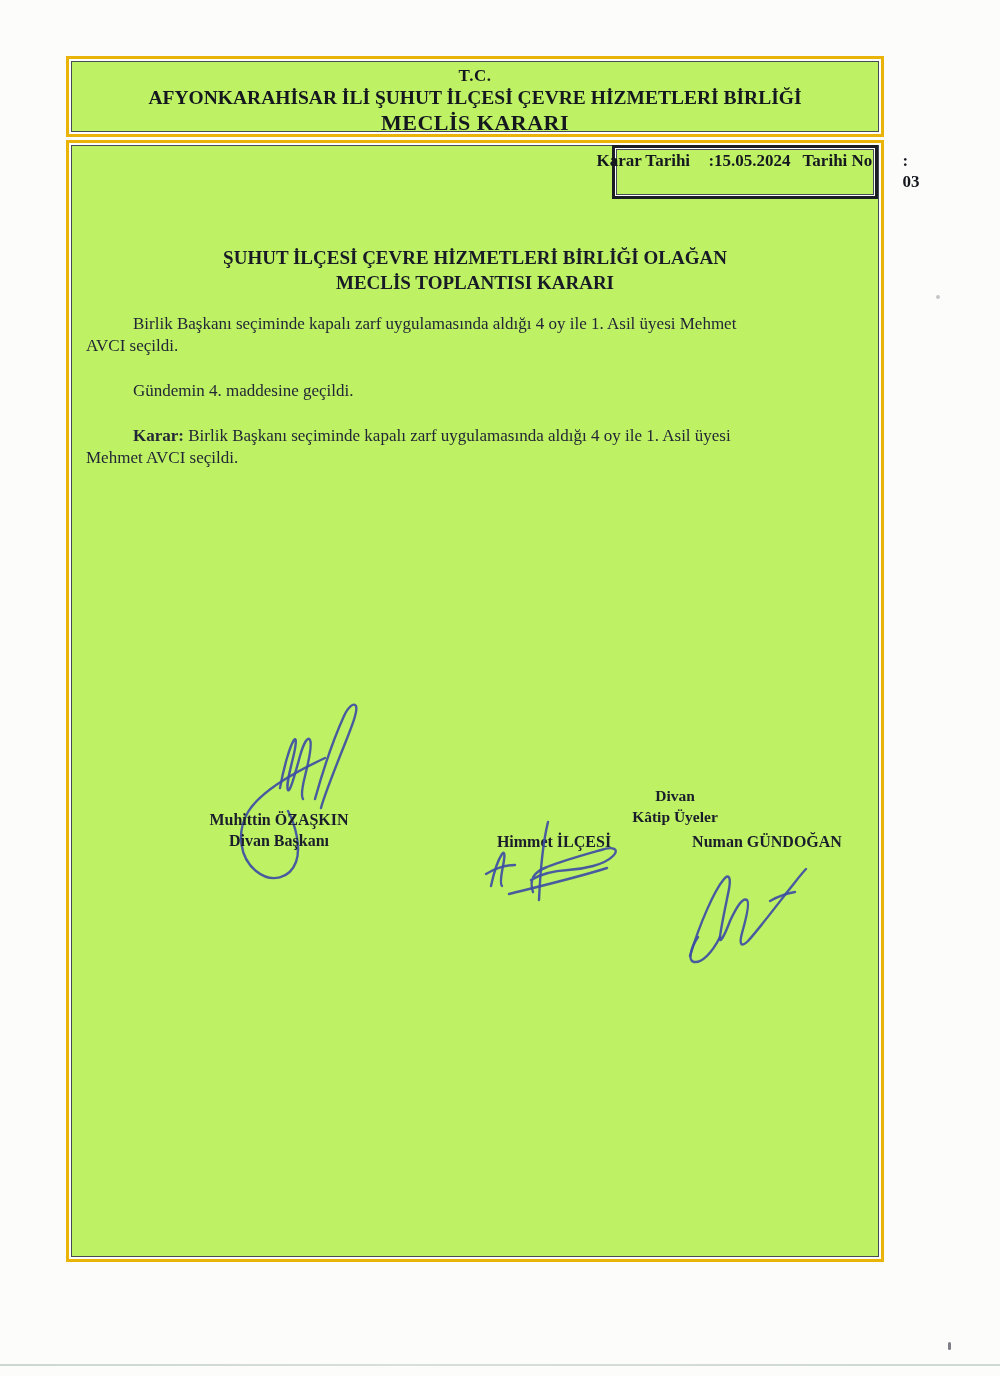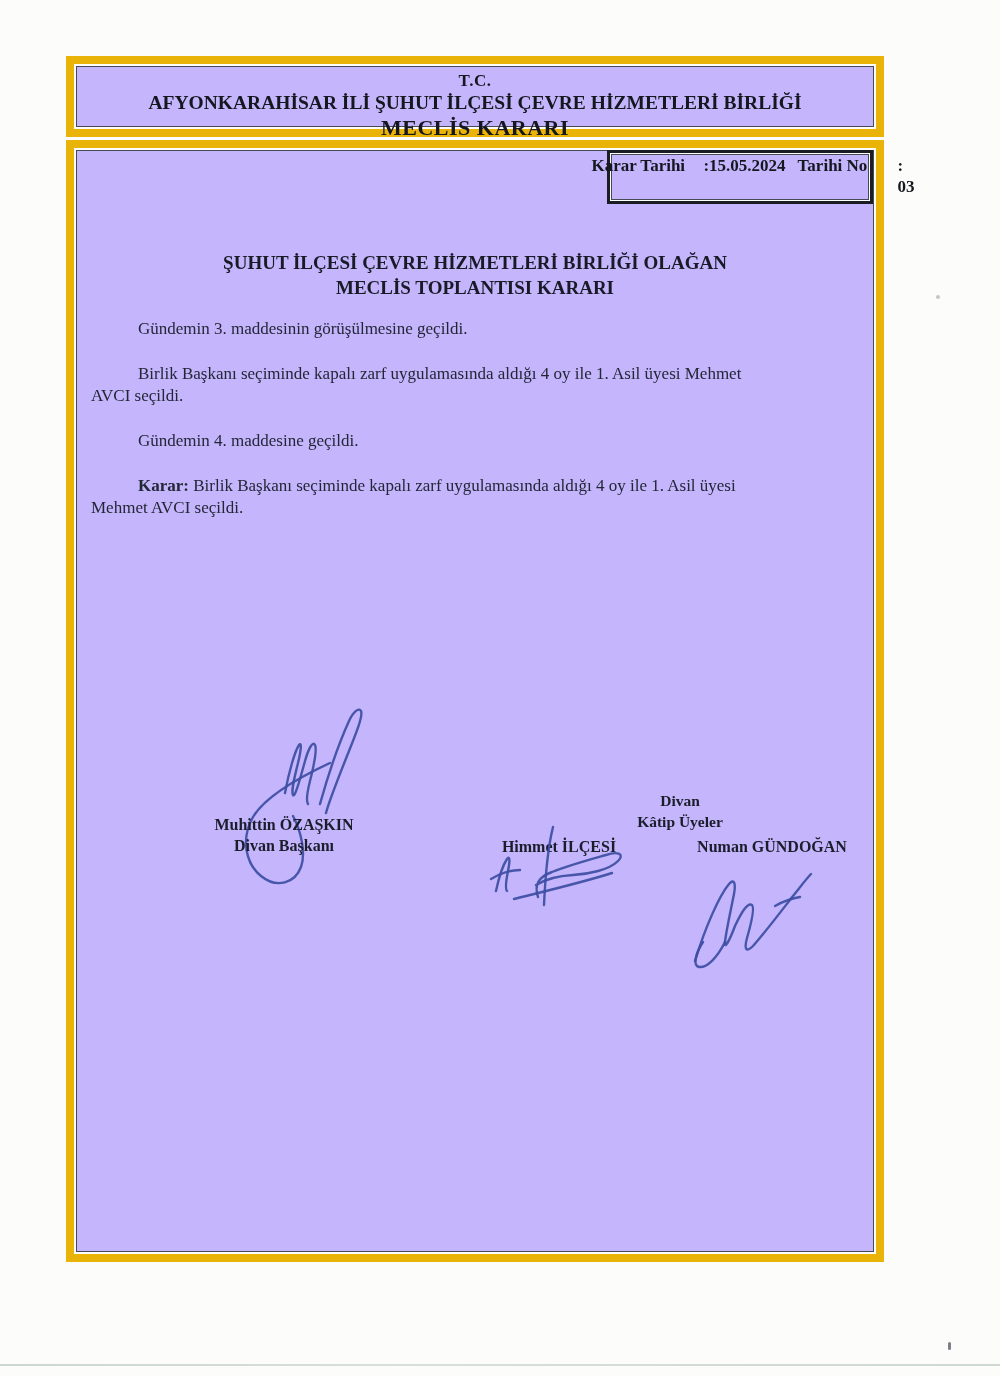--- a/index.html
+++ b/index.html
@@ -6,23 +6,23 @@
   html,body { width:1000px; height:1376px; }
   body {
     position:relative;
     background:#fcfcfa;
     font-family:"Liberation Serif","DejaVu Serif",serif;
     color:#1e2130;
     overflow:hidden;
   }
   .box {
     position:absolute;
-    border:8px solid #eab308;
+    border:3px solid #eab308;
     box-shadow: inset 0 0 0 2px #fdfdfb, inset 0 0 0 3px #464a56;
-    background:#c4b5fd;
+    background:#bef264;
   }
   .header-box { left:66px; top:56px; width:818px; height:81px; text-align:center; padding-top:7px; }
   .hdr-tc   { font-weight:bold; font-size:17px; letter-spacing:.5px; color:#15171f; }
   .hdr-org  { font-weight:bold; font-size:19.5px; color:#15171f; margin-top:1px;font-family:Liberation Serif, serif; }
   .hdr-type { font-weight:bold; font-size:22px; color:#15171f; margin-top:1px; letter-spacing:.5px; }
 
   .body-box { left:66px; top:140px; width:818px; height:1122px; }
 
   .karar-box {
     position:absolute; top:2px; right:3px; width:266px; height:54px;
@@ -90,21 +90,20 @@
       <span>: 03</span>
     </div>
   </div>
 
   <div class="doc-title">
     <div>ŞUHUT İLÇESİ ÇEVRE HİZMETLERİ BİRLİĞİ OLAĞAN</div>
     <div>MECLİS TOPLANTISI KARARI</div>
   </div>
 
   <div class="content">
-    <div class="para indent">Gündemin 3. maddesinin görüşülmesine geçildi.</div>
     <div class="para">
       <div class="indent">Birlik Başkanı seçiminde kapalı zarf uygulamasında aldığı 4 oy ile 1. Asil üyesi Mehmet</div>
       <div>AVCI seçildi.</div>
     </div>
     <div class="para indent">Gündemin 4. maddesine geçildi.</div>
     <div class="para">
       <div class="indent"><span class="b">Karar:</span><span> Birlik Başkanı seçiminde kapalı zarf uygulamasında aldığı 4 oy ile 1. Asil üyesi</span></div>
       <div>Mehmet AVCI seçildi.</div>
     </div>
   </div>

